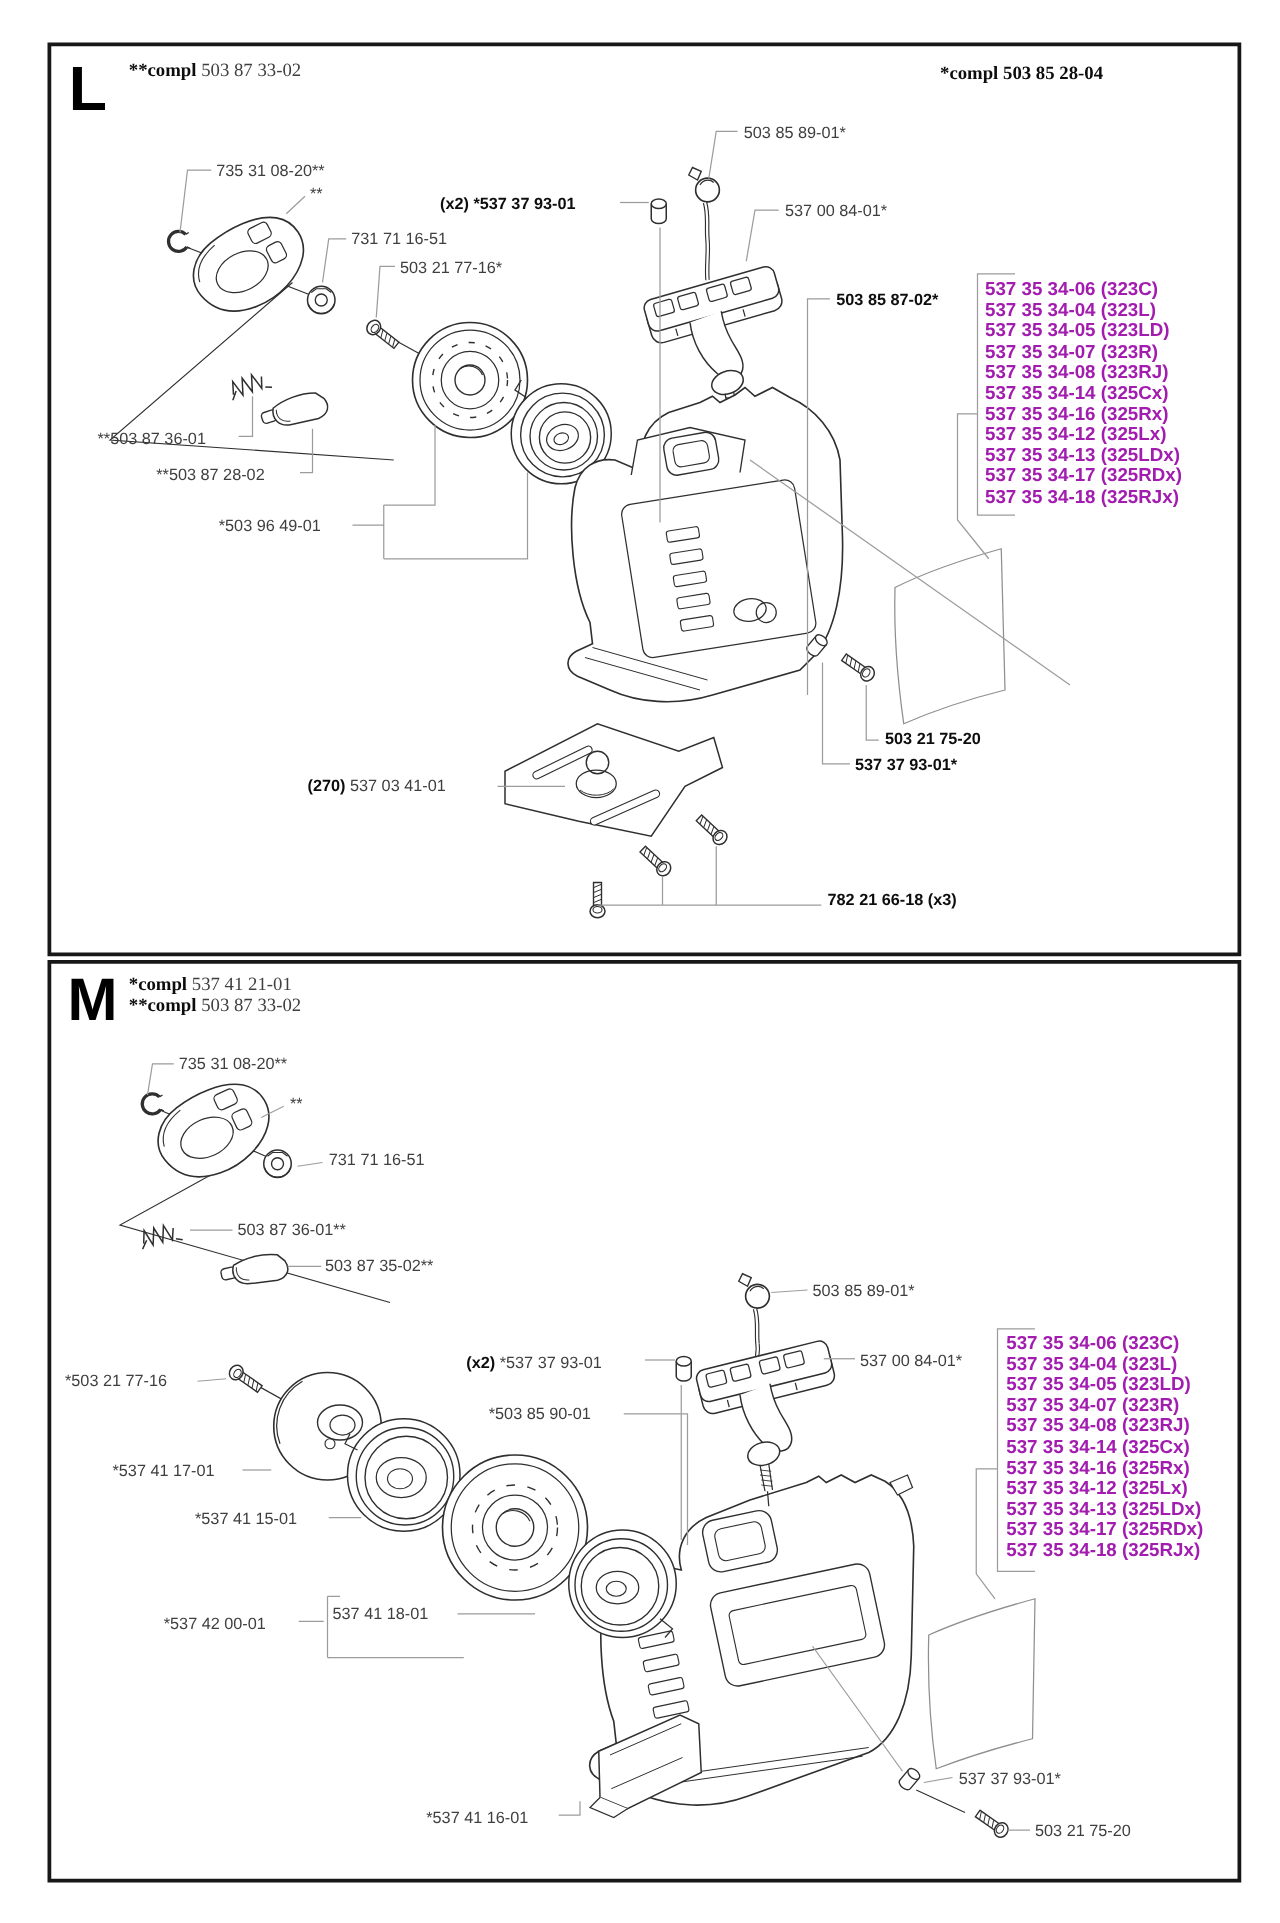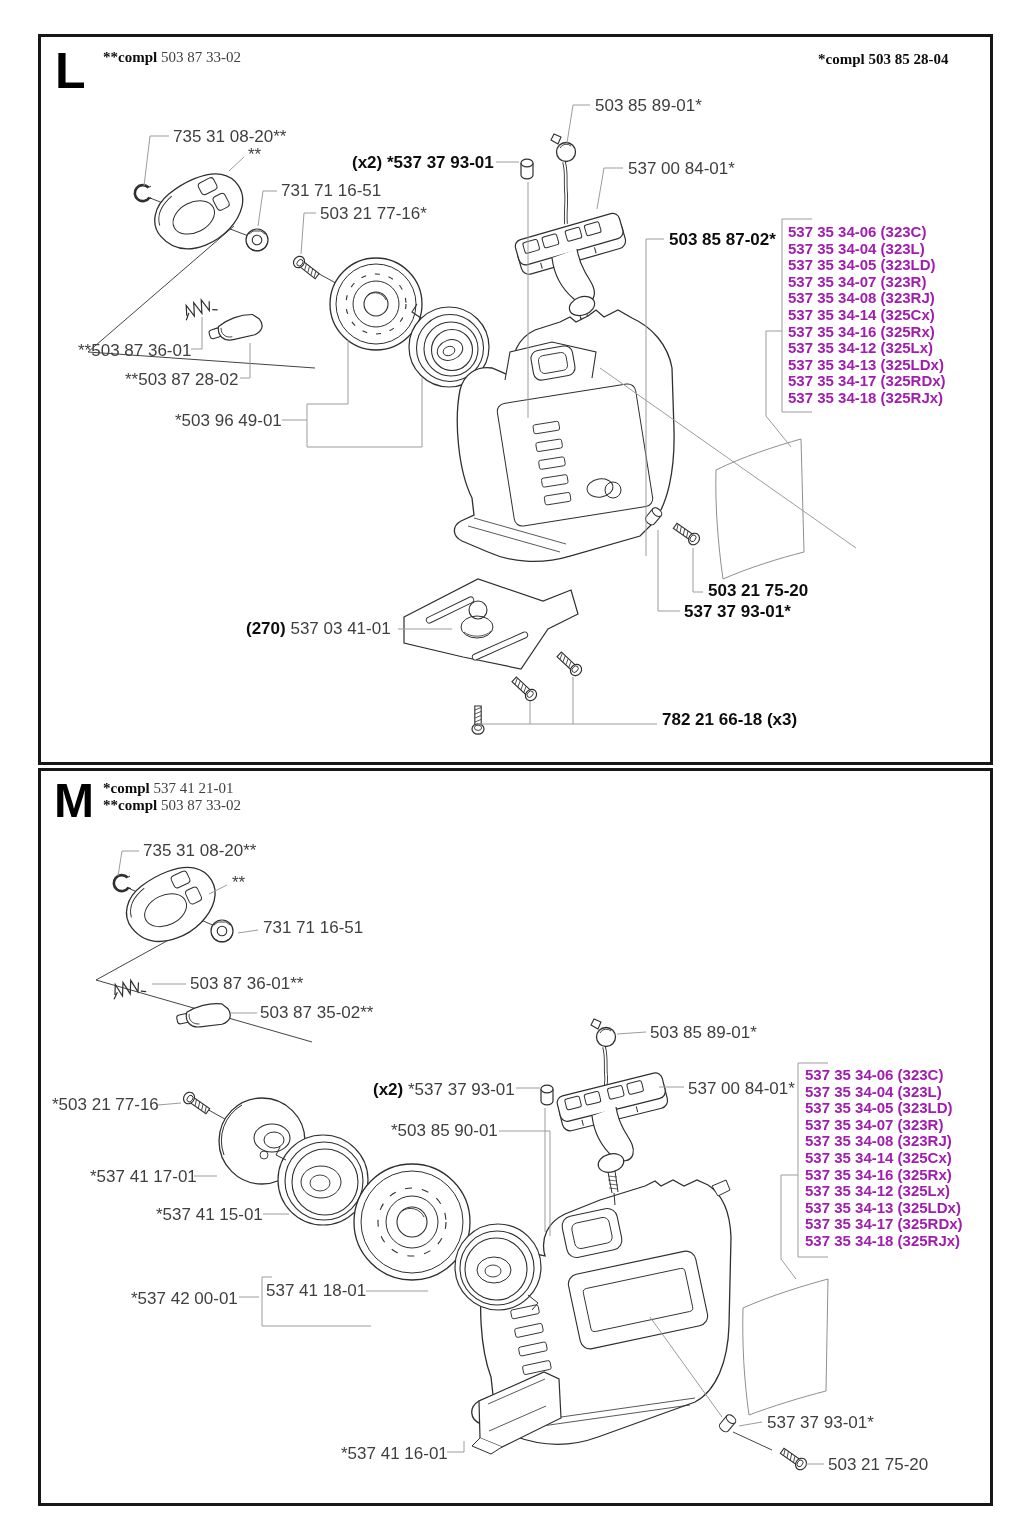--- a/index.html
+++ b/index.html
@@ -7,21 +7,21 @@
         font-family:"Liberation Sans",sans-serif;overflow:hidden;}
   .panel{position:absolute;left:38px;width:955px;border:3px solid #171717;
          box-sizing:border-box;background:#fff;}
   #panelL{top:34px;height:731px;}
   #panelM{top:768px;height:738px;}
   svg.art{position:absolute;left:0;top:0;}
   .letter{position:absolute;font-weight:700;color:#000;line-height:1;letter-spacing:-1px;}
   #letterL{left:55px;top:46px;font-size:50px;}
   #letterM{left:54px;top:777px;font-size:48px;}
   .hdr{position:absolute;font-size:15px;line-height:17px;color:#3f3f3f;white-space:nowrap;font-family:Liberation Serif, serif;}
-  .lbl{position:absolute;font-size:17px;line-height:16px;color:#3f3f3f;white-space:nowrap;}
+  .lbl{position:absolute;font-size:13px;line-height:16px;color:#3f3f3f;white-space:nowrap;}
   .b{font-weight:700;color:#0d0d0d;}
   .lbl.bold{font-weight:700;color:#0d0d0d;}
   .variants{position:absolute;font-size:15px;line-height:16.6px;font-weight:700;
             color:#a21caf;white-space:nowrap;}
 </style>
 </head>
 <body>
 
 <div class="page">
 
@@ -318,21 +318,21 @@
         <path d="M447,1452 L464,1452 L464,1441"></path>
       </g>
     </g>
   </svg>
 
   <div class="letter" id="letterL">L</div>
   <div class="hdr" style="left:103px;top:49px">
     <span class="b">**compl</span>
     <span>503 87 33-02</span>
   </div>
-  <div class="hdr b" style="left:818px;top:51px">*compl 503 85 28-04</div>
+  <div class="hdr b" style="left:752px;top:51px">*compl 503 85 28-04</div>
 
   <div class="lbl" style="left:173px;top:129px">735 31 08-20**</div>
   <div class="lbl" style="left:248px;top:147px">**</div>
   <div class="lbl" style="left:281px;top:183px">731 71 16-51</div>
   <div class="lbl" style="left:320px;top:206px">503 21 77-16*</div>
   <div class="lbl bold" style="left:352px;top:155px">(x2) *537 37 93-01</div>
   <div class="lbl" style="left:595px;top:98px">503 85 89-01*</div>
   <div class="lbl" style="left:628px;top:161px">537 00 84-01*</div>
   <div class="lbl bold" style="left:669px;top:232px">503 85 87-02*</div>
   <div class="lbl" style="left:78px;top:343px">**503 87 36-01</div>

